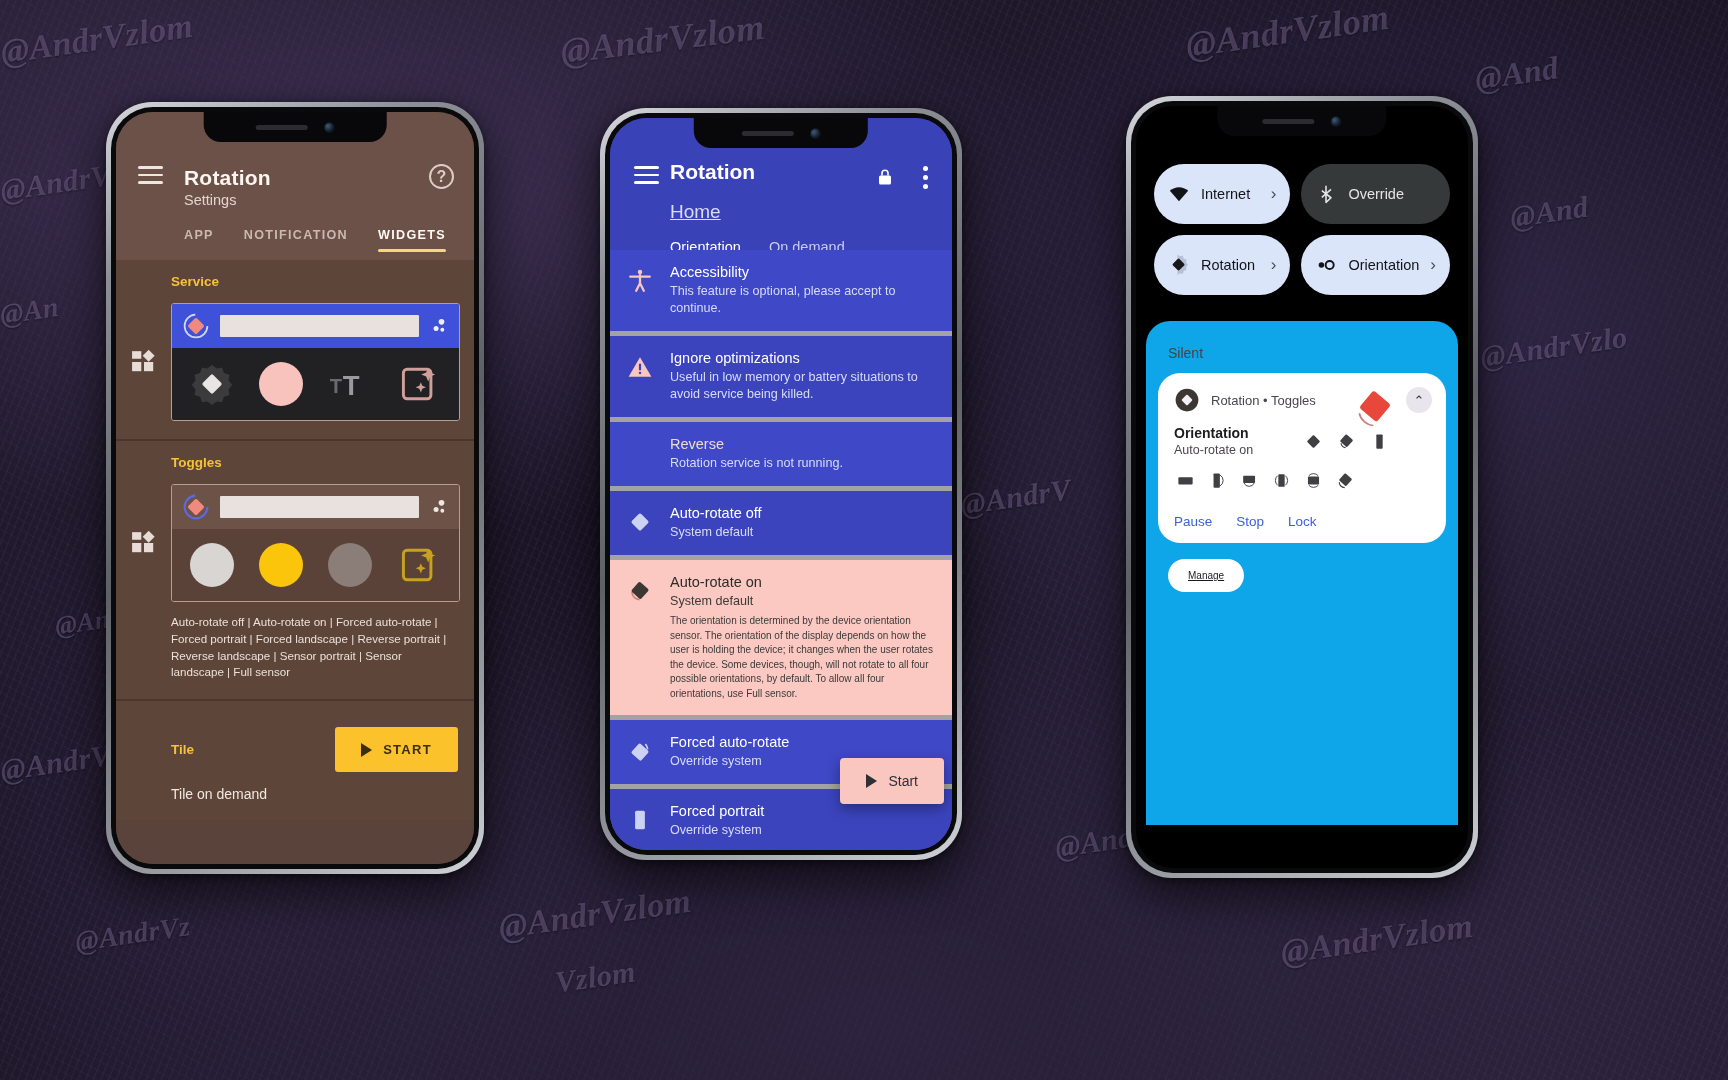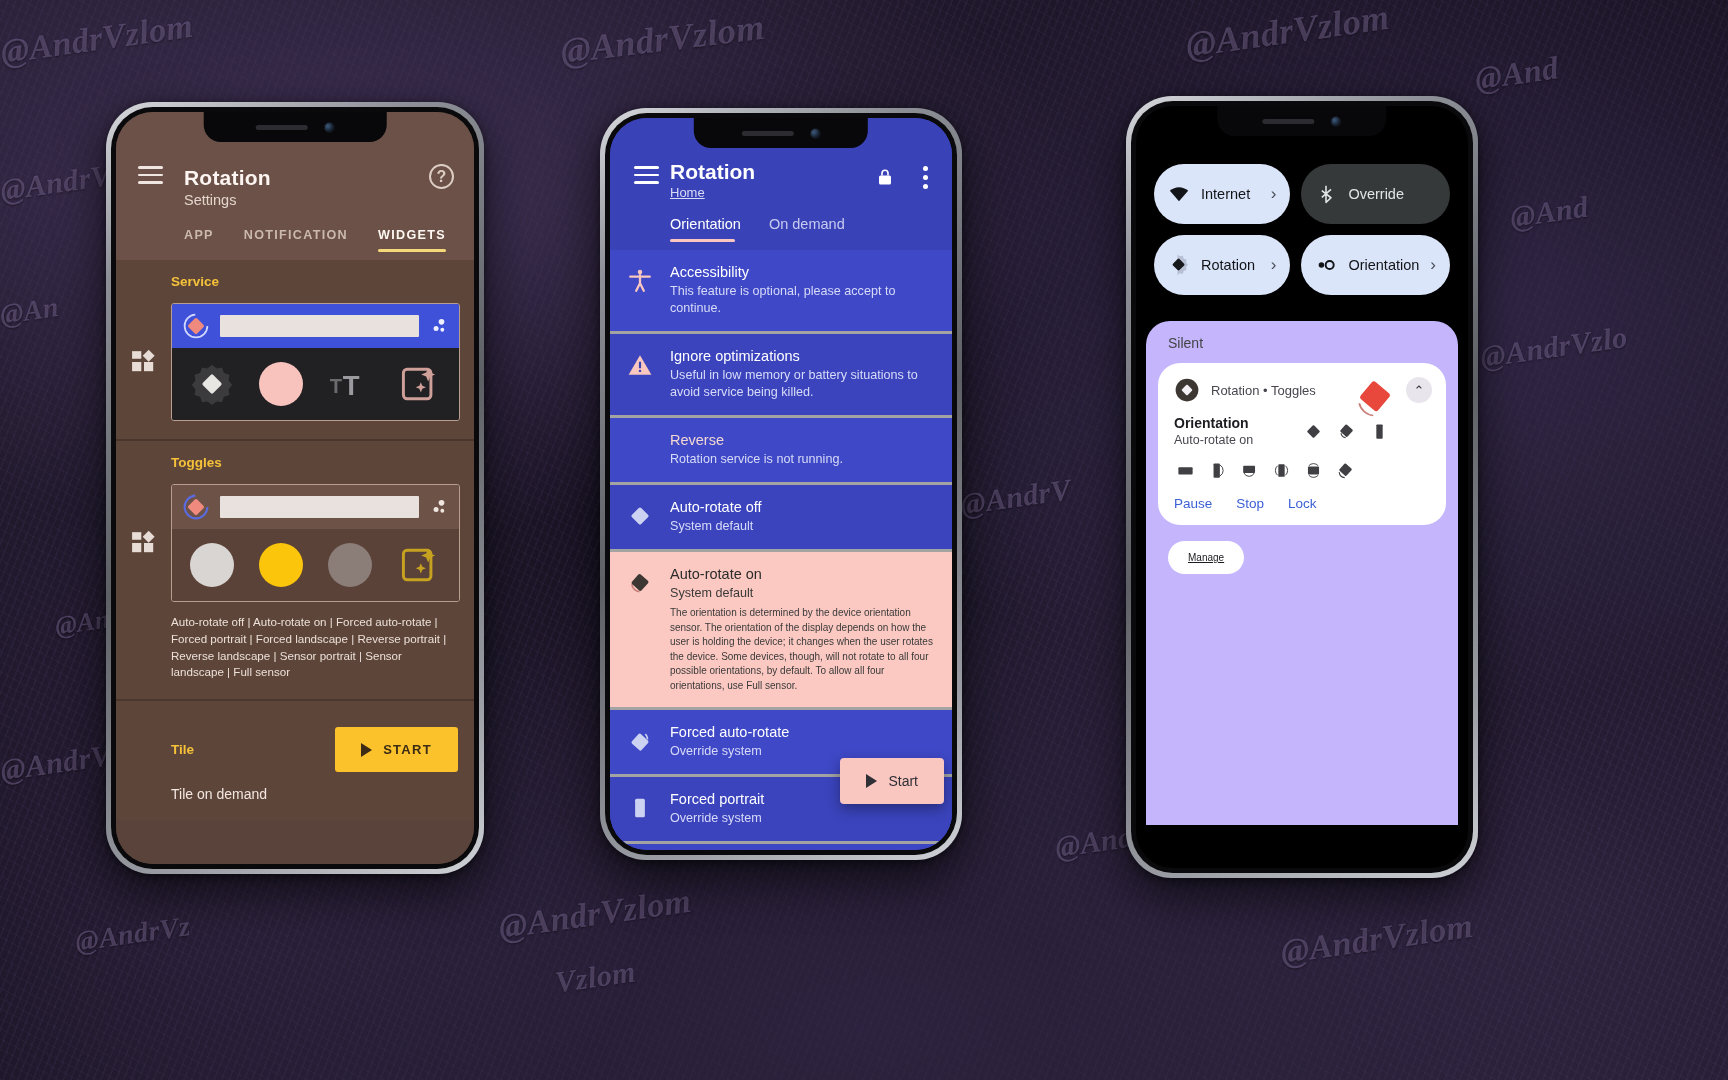--- a/index.html
+++ b/index.html
@@ -152,32 +152,32 @@
     border:none; cursor:pointer;
   }
   .tri { width:0; height:0; border-left: 11px solid #3c2c15; border-top: 7px solid transparent; border-bottom: 7px solid transparent; }
   .p1-tileondemand { margin-left: 55px; font-size: 14px; color:#f2e7e1; padding-top: 8px;}
 
   
   #phone2 { left: 600px; top: 108px; width: 362px; height: 752px; }
   .p2-screen { background: #3a42b8; color: #fff; }
   .p2-appbar { background:#3a42b8; height: 132px; position:relative; padding-top: 20px; }
   .p2-title { margin-left: 60px; padding-top: 22px; font-size: 21px; font-weight:bold; color:#fff; }
-  .p2-sub { margin-left: 60px; font-size: 13px; color:#d9dcf6; margin-top: 1px; text-decoration: underline; }
+  .p2-sub { margin-left: 60px; font-size: 19px; color:#d9dcf6; margin-top: 17px; text-decoration: underline; }
   .p2-ham { position:absolute; left:24px; top:48px; width:25px; }
   .p2-ham span { display:block; height:2.6px; background:#fff; margin-bottom:5px; border-radius:2px; }
   .lock-icon { position:absolute; right: 58px; top: 48px; width: 18px; height: 22px; }
   .kebab { position:absolute; right: 24px; top: 48px; width:5px; }
   .kebab i { display:block; width:5px; height:5px; border-radius:50%; background:#fff; margin-bottom:4px;}
   .p2-tabs { display:flex; gap:28px; margin-left: 60px; margin-top: 16px; font-size:14.5px; }
   .p2-tab { color:#c7cbf0; padding-bottom: 10px; position:relative; }
   .p2-tab.active { color:#fff; }
   .p2-tab.active::after { content:""; position:absolute; left:0; right:6px; bottom:0; height:3.5px; background:#f9c6c0; border-radius:2px;}
   .p2-list { background:#3d46c4; height: calc(100% - 132px); overflow:hidden; position:relative; }
-  .p2-item { display:flex; padding: 14px 14px 14px 0; border-bottom:3px solid #a3a3a3; background:#3f48c6; }
+  .p2-item { display:flex; padding: 14px 14px 14px 0; border-bottom:5px solid #a3a3a3; background:#3f48c6; }
   .p2-item.alt { background:#3b44bd; }
   .p2-item.expanded { background:#fbc9c2; color:#2a2a2a; }
   .p2-ic { flex:0 0 60px; display:flex; align-items:flex-start; justify-content:center; padding-top:4px; }
   .p2-ic svg { width:26px; height:26px; }
   .p2-txt { flex:1; }
   .p2-h { font-size:14.5px; color:#fff; margin-bottom:3px; }
   .p2-d { font-size:12.6px; color:#d7dbf8; line-height:1.35; }
   .p2-item.expanded .p2-h { color:#2b2b2b; }
   .p2-item.expanded .p2-d { color:#3a3a3a; }
   .p2-para { font-size:10px; line-height:1.45; color:#3a3a3a; margin-top:4px; }
@@ -199,24 +199,24 @@
     height: 60px; border-radius: 30px; display:flex; align-items:center;
     padding: 0 14px; gap: 11px; font-size: 14.5px;
   }
   .qs-tile.on { background:#dbe5f9; color:#121418; }
   .qs-tile.off { background:#36393a; color:#e2e4e6; }
   .qs-ic { width: 22px; height:22px; flex:0 0 22px; display:flex; align-items:center; justify-content:center;}
   .qs-label { flex:1; }
   .qs-chev { font-size: 17px; opacity:.75; }
   .p3-sheet {
     margin: 12px 10px 0 10px;
-    background:#c4b5fd; color:#1c1b1f;
+    background:#0ea5e9; color:#1c1b1f;
     border-radius: 24px 24px 0 0;
     height: calc(100% - 258px);
-    padding: 4px 0 0 0;
+    padding: 14px 0 0 0;
   }
   .silent-lbl { font-size:14px; color:#444; margin: 10px 0 12px 22px; }
   .notif {
     background:#fff; border-radius: 22px; margin: 0 12px; padding: 14px 16px 10px 16px;
     position:relative;
   }
   .notif-head { display:flex; align-items:center; gap:11px; }
   .notif-app-ic { width:26px; height:26px; flex:0 0 26px; }
   .notif-app { font-size:13px; color:#49454f; }
   .notif-collapse {
@@ -227,21 +227,21 @@
   }
   .notif-big-ic { position:absolute; right: 50px; top: 14px; width:42px; height:42px; }
   .notif-row { display:flex; align-items:center; margin-top: 12px; }
   .notif-titles { flex: 0 0 130px; }
   .notif-t { font-size:14px; font-weight:bold; color:#1c1b1f; }
   .notif-s { font-size:12.5px; color:#49454f; margin-top:2px; }
   .notif-icons { display:flex; gap: 14px; align-items:center; }
   .notif-icons svg { width:19px; height:19px; }
   .notif-icons2 { display:flex; gap: 13px; align-items:center; margin: 14px 0 0 2px; }
   .notif-icons2 svg { width:19px; height:19px; }
-  .notif-actions { display:flex; gap: 24px; margin-top: 16px; padding-bottom: 4px; }
+  .notif-actions { display:flex; gap: 24px; margin-top: 24px; padding-bottom: 4px; }
   .notif-act { color:#3b5fd4; font-size:13.5px; background:none; border:none; cursor:pointer; padding:0; font-family:inherit;}
   .manage-btn {
     background:#fff; color:#1c1b1f; border:none; border-radius:20px;
     padding: 11px 20px; font-size:10px; margin: 16px 0 0 22px; cursor:pointer;
     font-family:inherit;
     text-decoration:underline;
   }
 </style>
 </head>
 <body>

